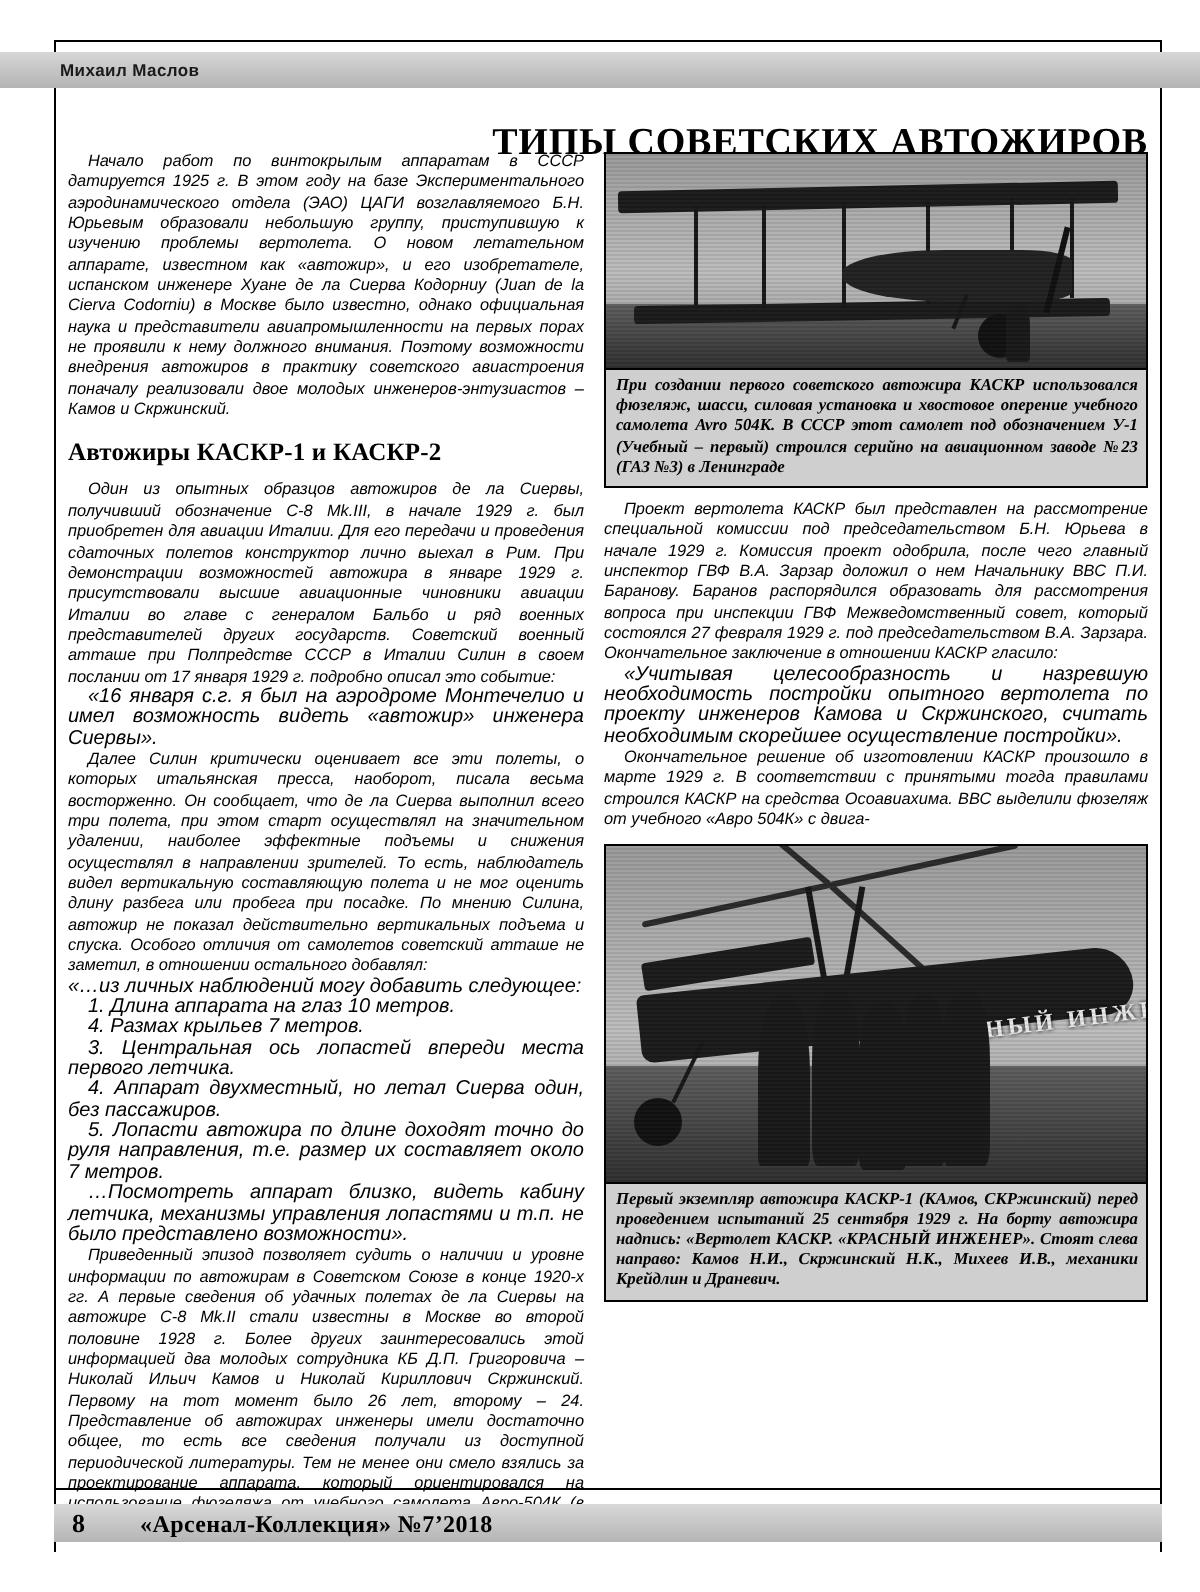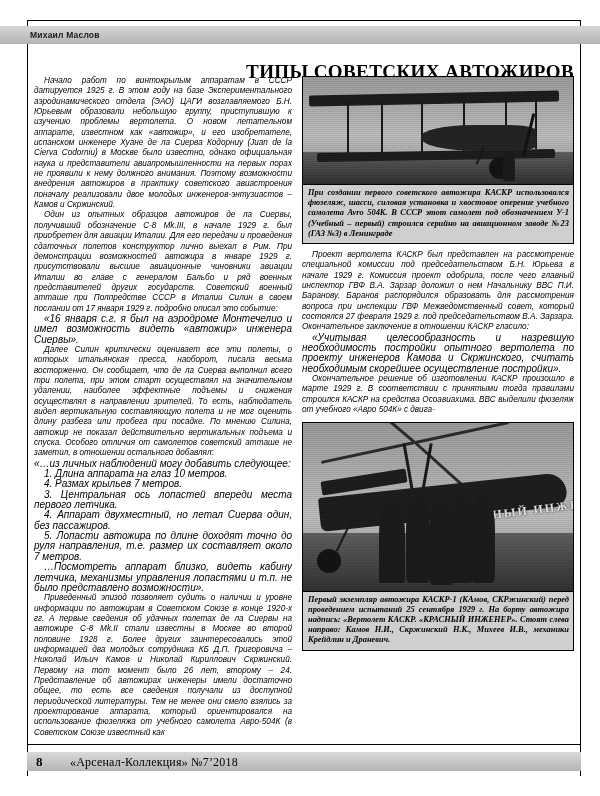--- a/index.html
+++ b/index.html
@@ -112,21 +112,21 @@
     background:linear-gradient(to bottom,#d9d9d9 0%,#c5c5c5 55%,#b5b5b5 100%);
   }
   .folio{
     position:absolute;left:36px;top:753px;
     font-family:"Liberation Serif", serif;
     font-size:13px;font-weight:bold;line-height:18px;
   }
   .footer-title{
     position:absolute;left:70px;top:754px;
     font-family:"Liberation Serif", serif;
-    font-size:12px;font-weight:normal;line-height:17px;
+    font-size:12px;font-weight:bold;line-height:17px;
     letter-spacing:.2px;
   }
 
   
   .sky{position:absolute;inset:0;background:linear-gradient(to bottom,#9a9a9a,#bdbdbd 55%,#8d8d8d 100%);}
   .ground{position:absolute;left:0;right:0;bottom:0;height:30%;background:linear-gradient(to bottom,#5e5e5e,#2f2f2f);}
   .grain{position:absolute;inset:0;opacity:.35;
     background-image:repeating-linear-gradient(0deg,rgba(0,0,0,.22) 0 1px,rgba(255,255,255,.06) 1px 2px);}
   .wing{position:absolute;background:#1b1b1b;border-radius:2px;}
   .strut{position:absolute;background:#171717;width:2px;}
@@ -148,20 +148,21 @@
   <div class="hrule-bottom"></div>
 
   <div class="runhead"></div>
   <div class="runhead-inner">Михаил Маслов</div>
 
   <h1 class="title">ТИПЫ СОВЕТСКИХ АВТОЖИРОВ</h1>
 
   <div class="col-left">
     <p class="body">Начало работ по винтокрылым аппаратам в СССР датируется 1925 г. В этом году на базе Экспериментального аэродинамического отдела (ЭАО) ЦАГИ возглавляемого Б.Н. Юрьевым образовали небольшую группу, приступившую к изучению проблемы вертолета. О новом летательном аппарате, известном как «автожир», и его изобретателе, испанском инженере Хуане де ла Сиерва Кодорниу (Juan de la Cierva Codorniu) в Москве было известно, однако официальная наука и представители авиапромышленности на первых порах не проявили к нему должного внимания. Поэтому возможности внедрения автожиров в практику советского авиастроения поначалу реализовали двое молодых инженеров-энтузиастов – Камов и Скржинский.</p>
 
+    <h2 class="sub">Автожиры КАСКР-1 и КАСКР-2</h2>
 
     <p class="body">Один из опытных образцов автожиров де ла Сиервы, получивший обозначение С-8 Mk.III, в начале 1929 г. был приобретен для авиации Италии. Для его передачи и проведения сдаточных полетов конструктор лично выехал в Рим. При демонстрации возможностей автожира в январе 1929 г. присутствовали высшие авиационные чиновники авиации Италии во главе с генералом Бальбо и ряд военных представителей других государств. Советский военный атташе при Полпредстве СССР в Италии Силин в своем послании от 17 января 1929 г. подробно описал это событие:</p>
     <p class="quote">«16 января с.г. я был на аэродроме Монтечелио и имел возможность видеть «автожир» инженера Сиервы».</p>
     <p class="body">Далее Силин критически оценивает все эти полеты, о которых итальянская пресса, наоборот, писала весьма восторженно. Он сообщает, что де ла Сиерва выполнил всего три полета, при этом старт осуществлял на значительном удалении, наиболее эффектные подъемы и снижения осуществлял в направлении зрителей. То есть, наблюдатель видел вертикальную составляющую полета и не мог оценить длину разбега или пробега при посадке. По мнению Силина, автожир не показал действительно вертикальных подъема и спуска. Особого отличия от самолетов советский атташе не заметил, в отношении остального добавлял:</p>
 
     <p class="quote noind">«…из личных наблюдений могу добавить следующее:</p>
     <p class="quote">1. Длина аппарата на глаз 10 метров.</p>
     <p class="quote">4. Размах крыльев 7 метров.</p>
     <p class="quote">3. Центральная ось лопастей впереди места первого летчика.</p>
     <p class="quote">4. Аппарат двухместный, но летал Сиерва один, без пассажиров.</p>

